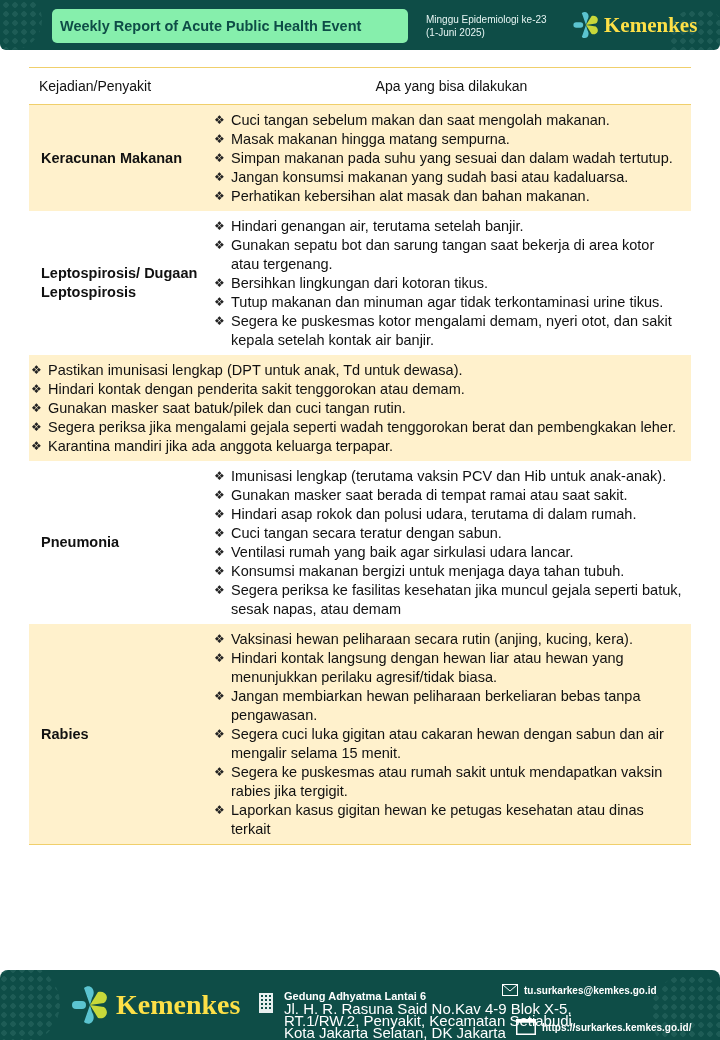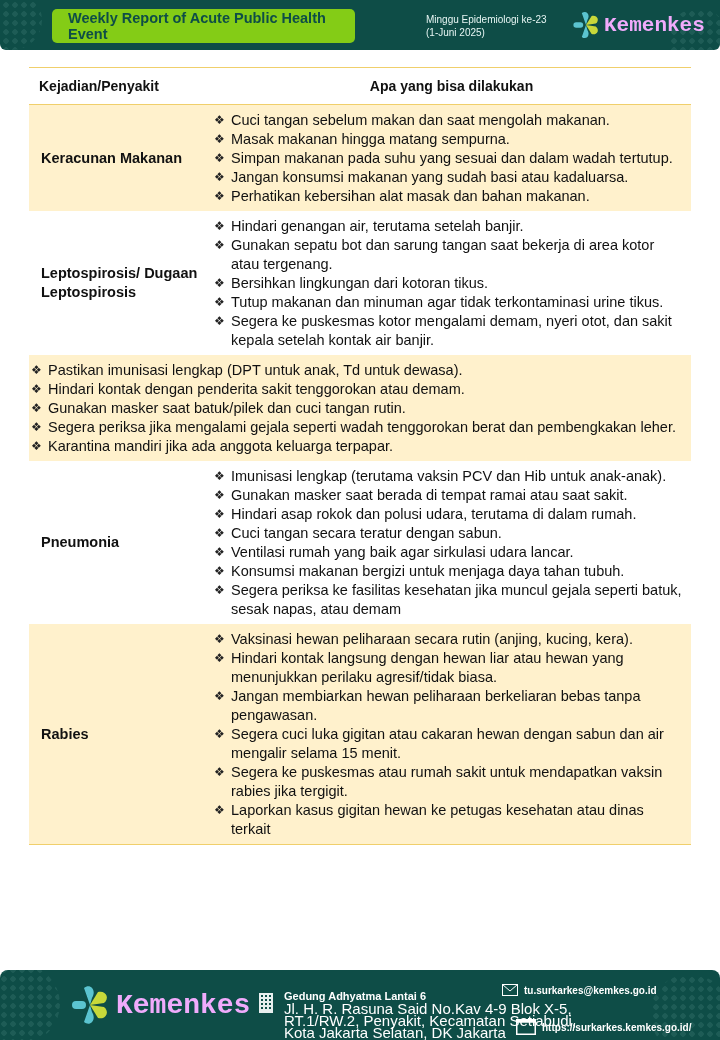--- a/index.html
+++ b/index.html
@@ -11,41 +11,41 @@
     position: absolute; left: 0; top: 0; width: 720px; height: 50px;
     background: #0e4d47; border-radius: 0 0 6px 6px; overflow: hidden;
   }
   .batik {
     position: absolute; width: 60px; height: 60px; opacity: 0.35;
     background:
       radial-gradient(circle at 6px 6px, #3d7a72 2.5px, transparent 3px) 0 0/9px 9px;
     border-radius: 50%;
   }
   .title-pill {
-    position: absolute; left: 52px; top: 9px; width: 303px; height: 34px;
-    background: #84cc16; border-radius: 5px;
-    display: flex; align-items: center; padding-left: 16px;
+    position: absolute; left: 52px; top: 9px; width: 356px; height: 34px;
+    background: #86efac; border-radius: 5px;
+    display: flex; align-items: center; padding-left: 8px;
     font-family: "Liberation Sans", sans-serif; font-weight: bold; font-size: 14.5px; color: #0e4d47;
   }
   .epi {
     position: absolute; left: 426px; top: 13px; color: #e6f5f3;
     font-family: "Liberation Sans", sans-serif; font-size: 10px; line-height: 13px;
   }
   .logo { position: absolute; display: flex; align-items: center; }
   .logo-mark { position: relative; }
-  .logo-text { font-family: Liberation Mono, monospace; font-weight: bold; color: #f0abfc; }
+  .logo-text { font-family: Liberation Serif, serif; font-weight: bold; color: #fde047; }
   .logo.top { left: 572px; top: 10px; }
   .logo.top .logo-mark { width: 28px; height: 30px; }
   .logo.top .logo-text { font-size: 21px; margin-left: 4px; }
 
   
   .table-wrap { position: absolute; left: 29px; top: 67px; width: 662px; }
   .thead {
     display: flex; height: 38px; border-top: 1.5px solid #f0cf6b; border-bottom: 1.5px solid #f0cf6b;
-    align-items: center; font-family: "Liberation Sans", sans-serif; font-weight: bold; font-size: 14px;
+    align-items: center; font-family: "Liberation Sans", sans-serif; font-weight: normal; font-size: 14px;
   }
   .thead .c1 { width: 183px; padding-left: 10px; }
   .thead .c2 { flex: 1; text-align: center; }
   .row { display: flex; align-items: stretch; }
   .row.shaded { background: #fff1cc; }
   .row + .row { }
   .row .c1 {
     width: 183px; padding-left: 12px; display: flex; align-items: center;
     font-family: "Liberation Sans", sans-serif; font-weight: bold; font-size: 14.5px; line-height: 19px;
   }

